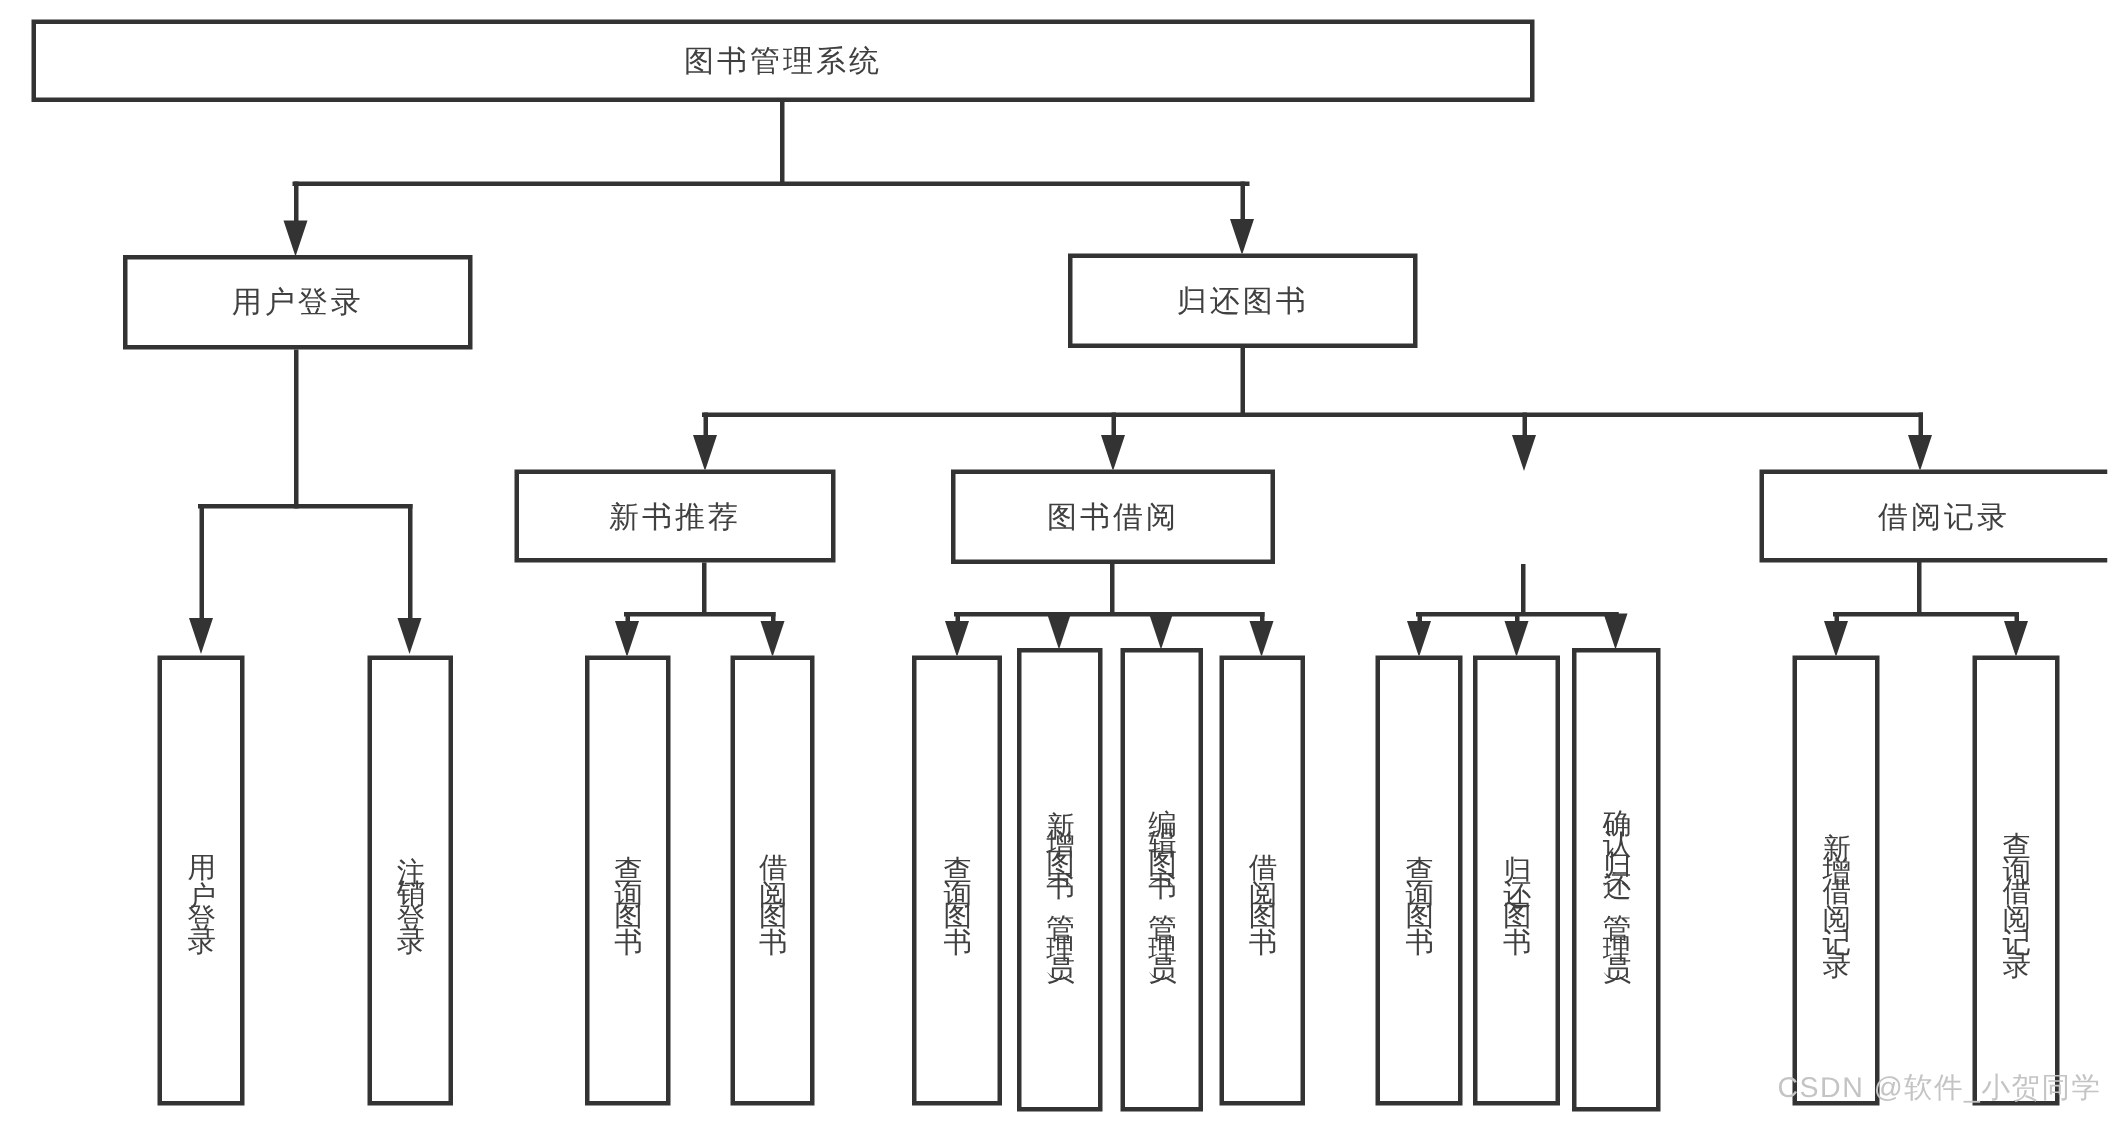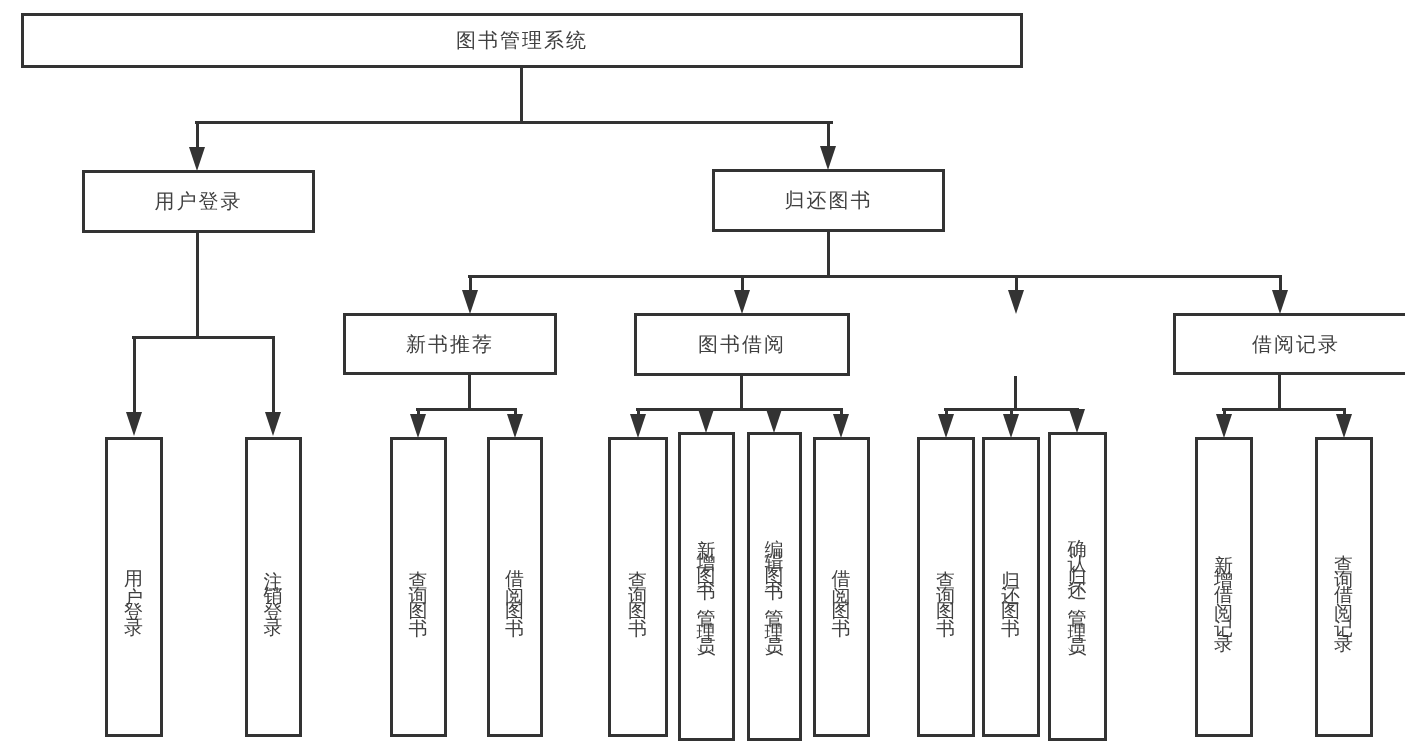--- a/index.html
+++ b/index.html
@@ -217,14 +217,15 @@
     <span class="vtext">确认归还（管理员）</span>
   </div>
 
   <div class="node leaf" style="left:1195px;top:437px;width:58px;height:300px;">
     <span class="vtext">新增借阅记录</span>
   </div>
   <div class="node leaf" style="left:1315px;top:437px;width:58px;height:300px;">
     <span class="vtext">查询借阅记录</span>
   </div>
 
+  <div class="watermark" style="left:1185px;top:712px;">CSDN @软件_小贺同学</div>
 
 </div>
 
 </body></html>

